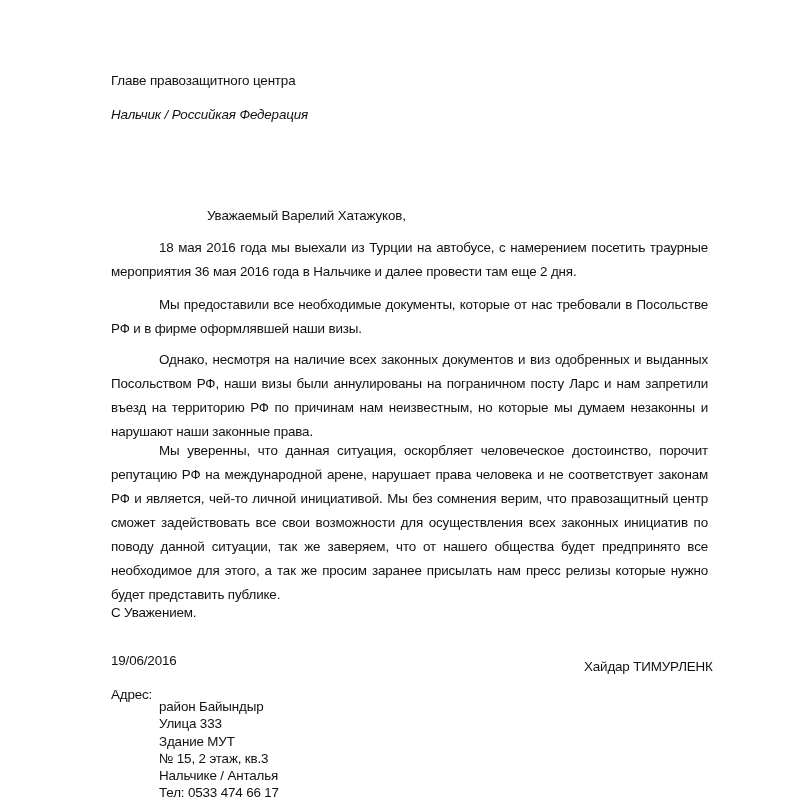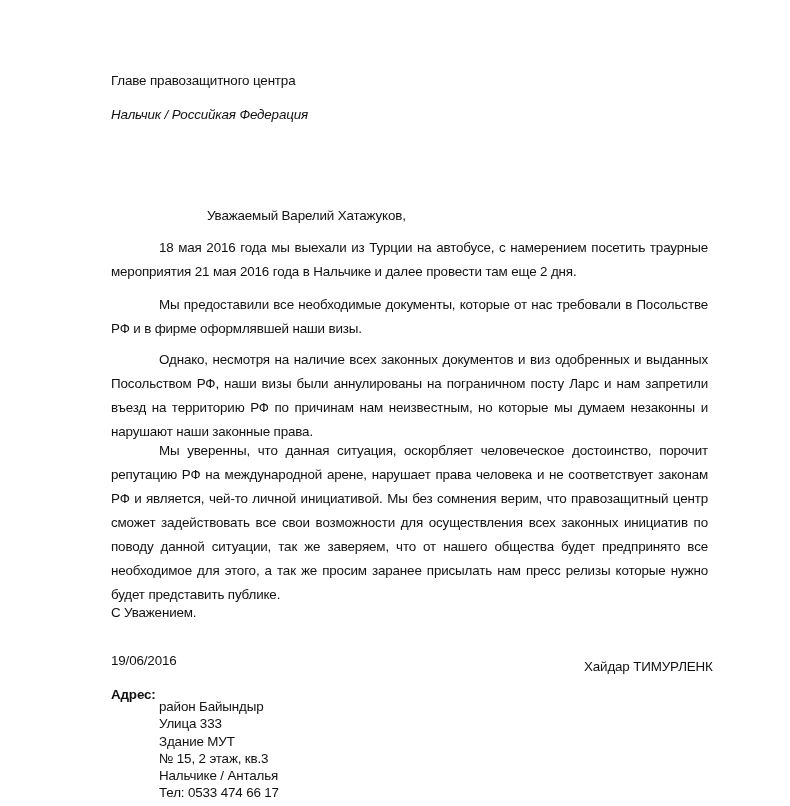--- a/index.html
+++ b/index.html
@@ -72,31 +72,31 @@
 </head>
 <body>
 
 <div class="page">
 
   <div class="line" style="top:73px;">Главе правозащитного центра</div>
   <div class="line" style="top:107px;font-style:italic;">Нальчик  /  Российкая Федерация</div>
 
   <div class="salutation" style="top:208px;margin-left:48px;">Уважаемый Варелий Хатажуков,</div>
 
-  <p class="para" style="top:236px;">18 мая 2016 года мы выехали из Турции на автобусе, с намерением посетить траурные мероприятия 21 мая 2016 года в Нальчике и далее провести там еще 2 дня.</p>
+  <p class="para" style="top:236px;">18 мая 2016 года мы выехали из Турции на автобусе, с намерением посетить траурные мероприятия 36 мая 2016 года в Нальчике и далее провести там еще 2 дня.</p>
   <p class="para" style="top:293px;">Мы предоставили все необходимые документы, которые от нас требовали в Посольстве РФ и в фирме оформлявшей наши визы.</p>
   <p class="para" style="top:348px;">Однако, несмотря на наличие всех законных документов и виз одобренных и выданных Посольством РФ, наши визы были аннулированы на пограничном посту Ларс и нам запретили въезд на территорию РФ по причинам нам неизвестным, но которые мы думаем незаконны и нарушают наши законные права.</p>
   <p class="para" style="top:439px;">Мы уверенны, что данная ситуация, оскорбляет человеческое достоинство, порочит репутацию РФ на международной арене, нарушает права человека и не соответствует законам РФ и является, чей-то личной инициативой. Мы без сомнения верим, что правозащитный центр сможет задействовать все свои возможности для осуществления всех законных инициатив по поводу данной ситуации, так же заверяем, что от нашего общества будет предпринято все необходимое для этого, а так же просим заранее присылать нам пресс релизы которые нужно будет представить публике.</p>
 
   <div class="line" style="top:605px;">С Уважением.</div>
 
   <div class="line" style="top:653px;">19/06/2016</div>
   <div class="signer" style="top:653px;margin-top:6px;">Хайдар ТИМУРЛЕНК</div>
 
-  <div class="addr-label" style="top:687px;font-weight:bold;">Адрес:</div>
+  <div class="addr-label" style="top:687px;">Адрес:</div>
   <ul class="addr-lines" style="top:686px;margin-top:12px;">
     <li>район Байындыр</li>
     <li>Улица 333</li>
     <li>Здание МУТ</li>
     <li>№ 15, 2 этаж, кв.3</li>
     <li>Нальчике / Анталья</li>
     <li>Тел: 0533 474 66 17</li>
   </ul>
 
 </div>

